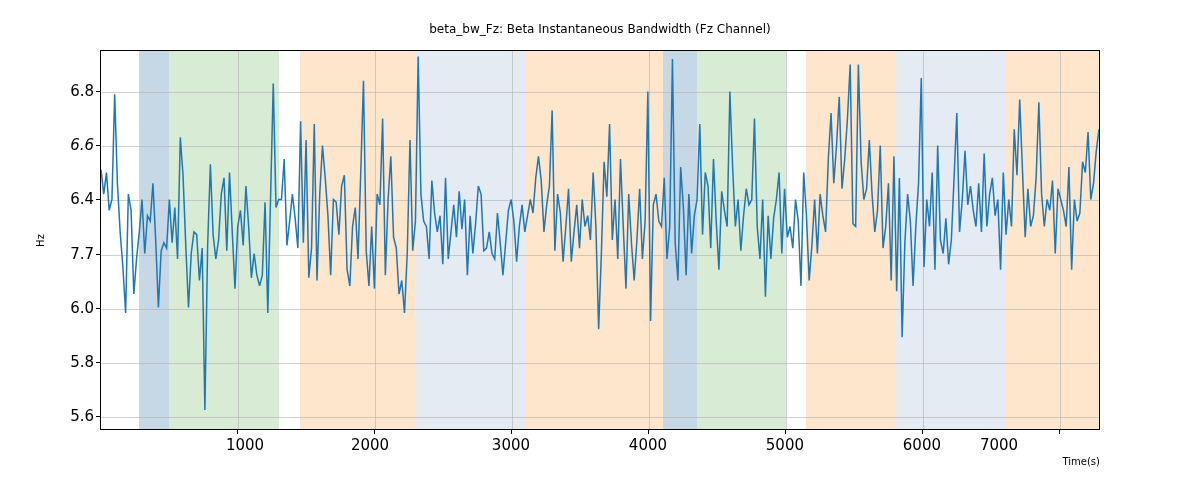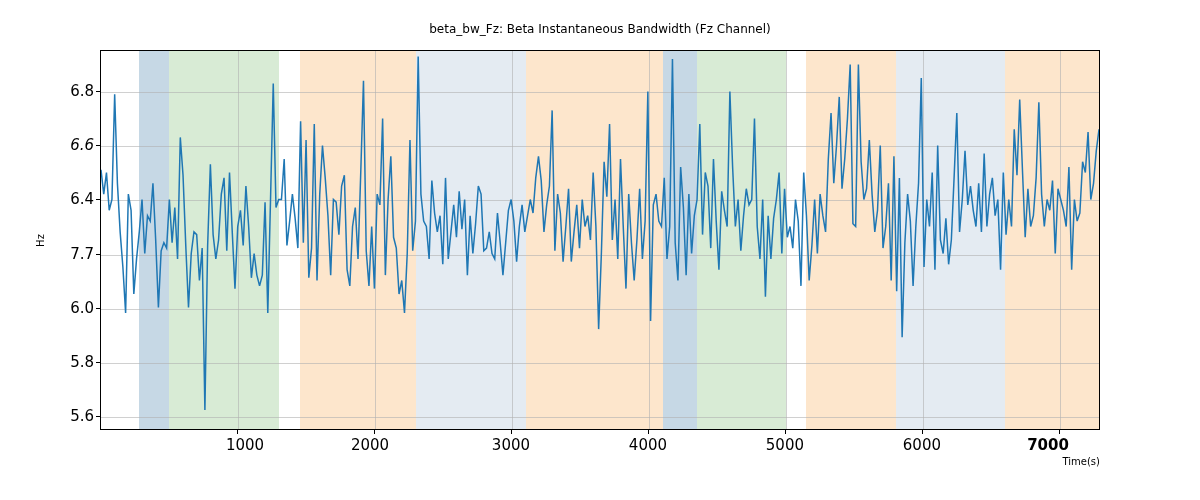--- a/index.html
+++ b/index.html
@@ -142,21 +142,21 @@
     <span class="ylabel-inner">Hz</span>
   </div>
 
   <div id="xticks">
       <div class="xtick" style="left: 245px;">1000</div>
       <div class="xtick" style="left: 370px;">2000</div>
       <div class="xtick" style="left: 510.959px;">3000</div>
       <div class="xtick" style="left: 647.945px;">4000</div>
       <div class="xtick" style="left: 784.932px;">5000</div>
       <div class="xtick" style="left: 921.918px;">6000</div>
-      <div class="xtick" style="left: 1048px; font-weight: bold;">7000</div>
+      <div class="xtick" style="left: 999px;">7000</div>
     </div>
   <div id="yticks">
       <div class="ytick" style="top: 416.429px;">5.6</div>
       <div class="ytick" style="top: 362.143px;">5.8</div>
       <div class="ytick" style="top: 307.857px;">6.0</div>
       <div class="ytick" style="top: 253.571px;">7.7</div>
       <div class="ytick" style="top: 199.286px;">6.4</div>
       <div class="ytick" style="top: 145px; font-style: italic;">6.6</div>
       <div class="ytick" style="top: 90.7143px;">6.8</div>
     </div>

